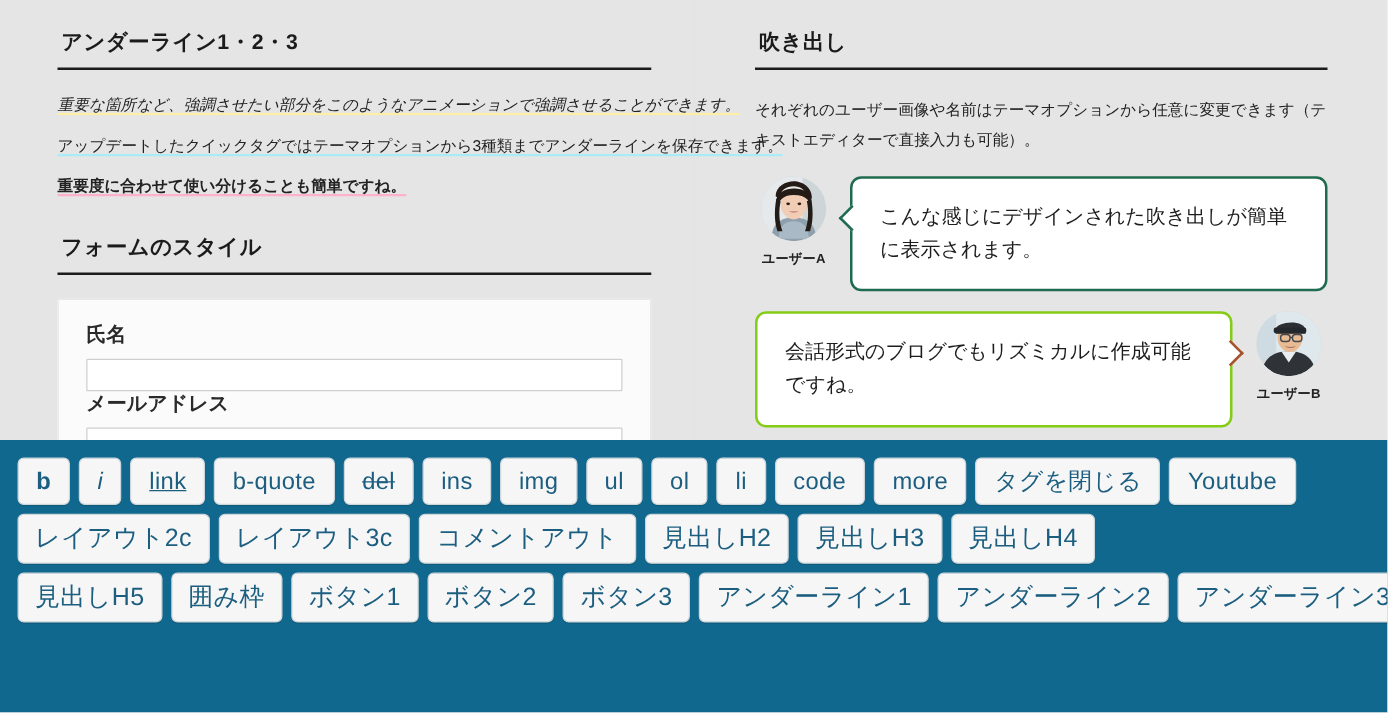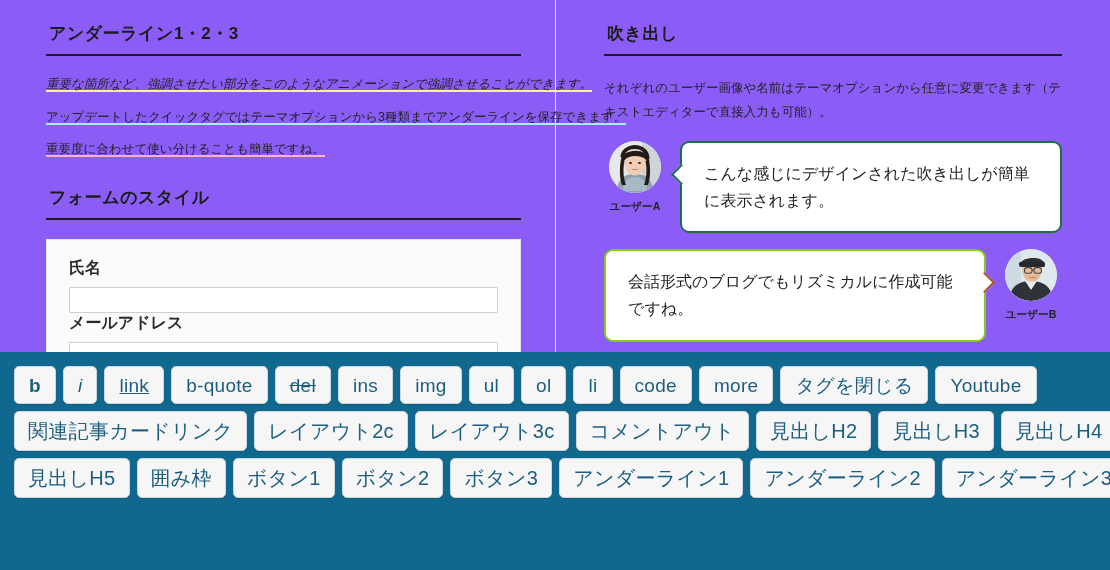--- a/index.html
+++ b/index.html
@@ -17,21 +17,21 @@
     position: relative;
   }
 
   
   #content-area {
     position: absolute;
     left: 0; top: 0;
     width: 1110px;
     height: 352px;
     display: flex;
-    background: #8b5cf6;
+    background: #e5e5e5;
     box-sizing: border-box;
   }
 
   .col {
     box-sizing: border-box;
     position: relative;
   }
   #left-col {
     width: 556px;
     padding: 0 34px 0 46px;
@@ -68,21 +68,21 @@
   }
   .ul-para:first-of-type { padding-top: 22px; }
   .ul-mark {
     padding-bottom: 1px;
     background-repeat: no-repeat;
     background-position: 0 100%;
     background-size: 100% 6px;
   }
   .ul-yellow { background-image: linear-gradient(transparent 70%, #fff0a0 70%); font-style: italic; }
   .ul-cyan   { background-image: linear-gradient(transparent 70%, #a8ecf7 70%); }
-  .ul-pink   { background-image: linear-gradient(transparent 70%, #ffb0cd 70%); }
+  .ul-pink   { background-image: linear-gradient(transparent 70%, #ffb0cd 70%); font-weight: bold; }
 
   
   #form-heading-wrap { padding-top: 8px; }
   .form-box {
     margin-top: 19px;
     border: 1px solid #e8e8e8;
     background: #fbfbfb;
     padding: 18px 22px 20px 22px;
     box-sizing: border-box;
   }
@@ -347,21 +347,20 @@
       <button class="qt-btn">img</button>
       <button class="qt-btn">ul</button>
       <button class="qt-btn">ol</button>
       <button class="qt-btn">li</button>
       <button class="qt-btn">code</button>
       <button class="qt-btn">more</button>
       <button class="qt-btn">タグを閉じる</button>
       <button class="qt-btn">Youtube</button>
     </div>
   <div class="qt-row row-jp" id="qt-row-1">
-      <button class="qt-btn">関連記事カードリンク</button>
       <button class="qt-btn">レイアウト2c</button>
       <button class="qt-btn">レイアウト3c</button>
       <button class="qt-btn">コメントアウト</button>
       <button class="qt-btn">見出しH2</button>
       <button class="qt-btn">見出しH3</button>
       <button class="qt-btn">見出しH4</button>
     </div>
   <div class="qt-row row-jp" id="qt-row-2">
       <button class="qt-btn">見出しH5</button>
       <button class="qt-btn">囲み枠</button>

